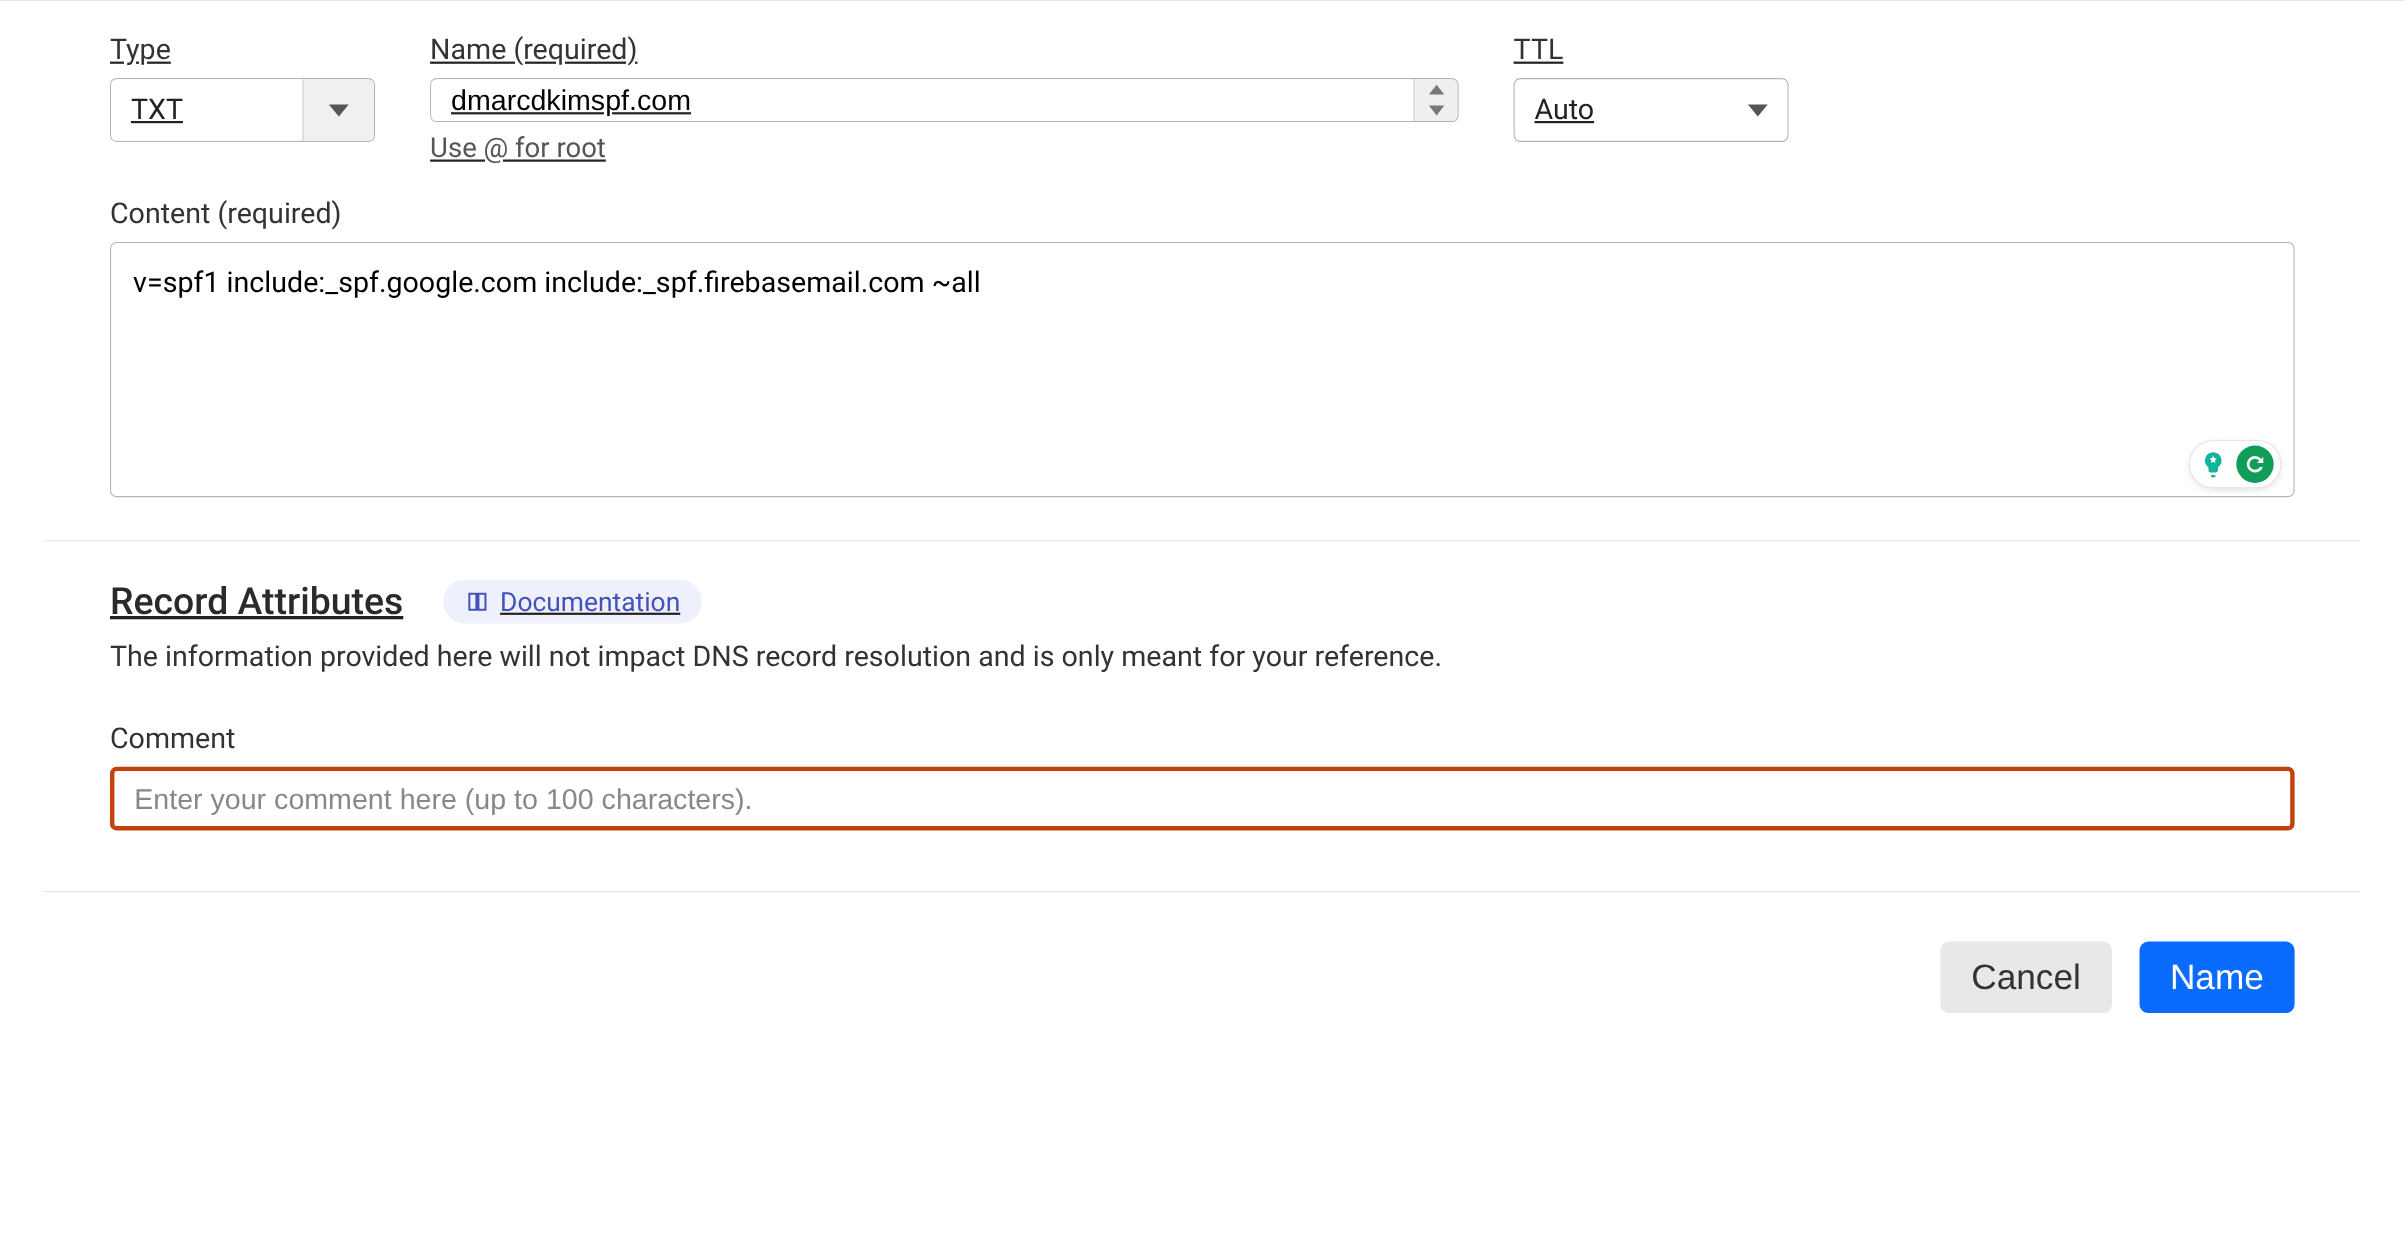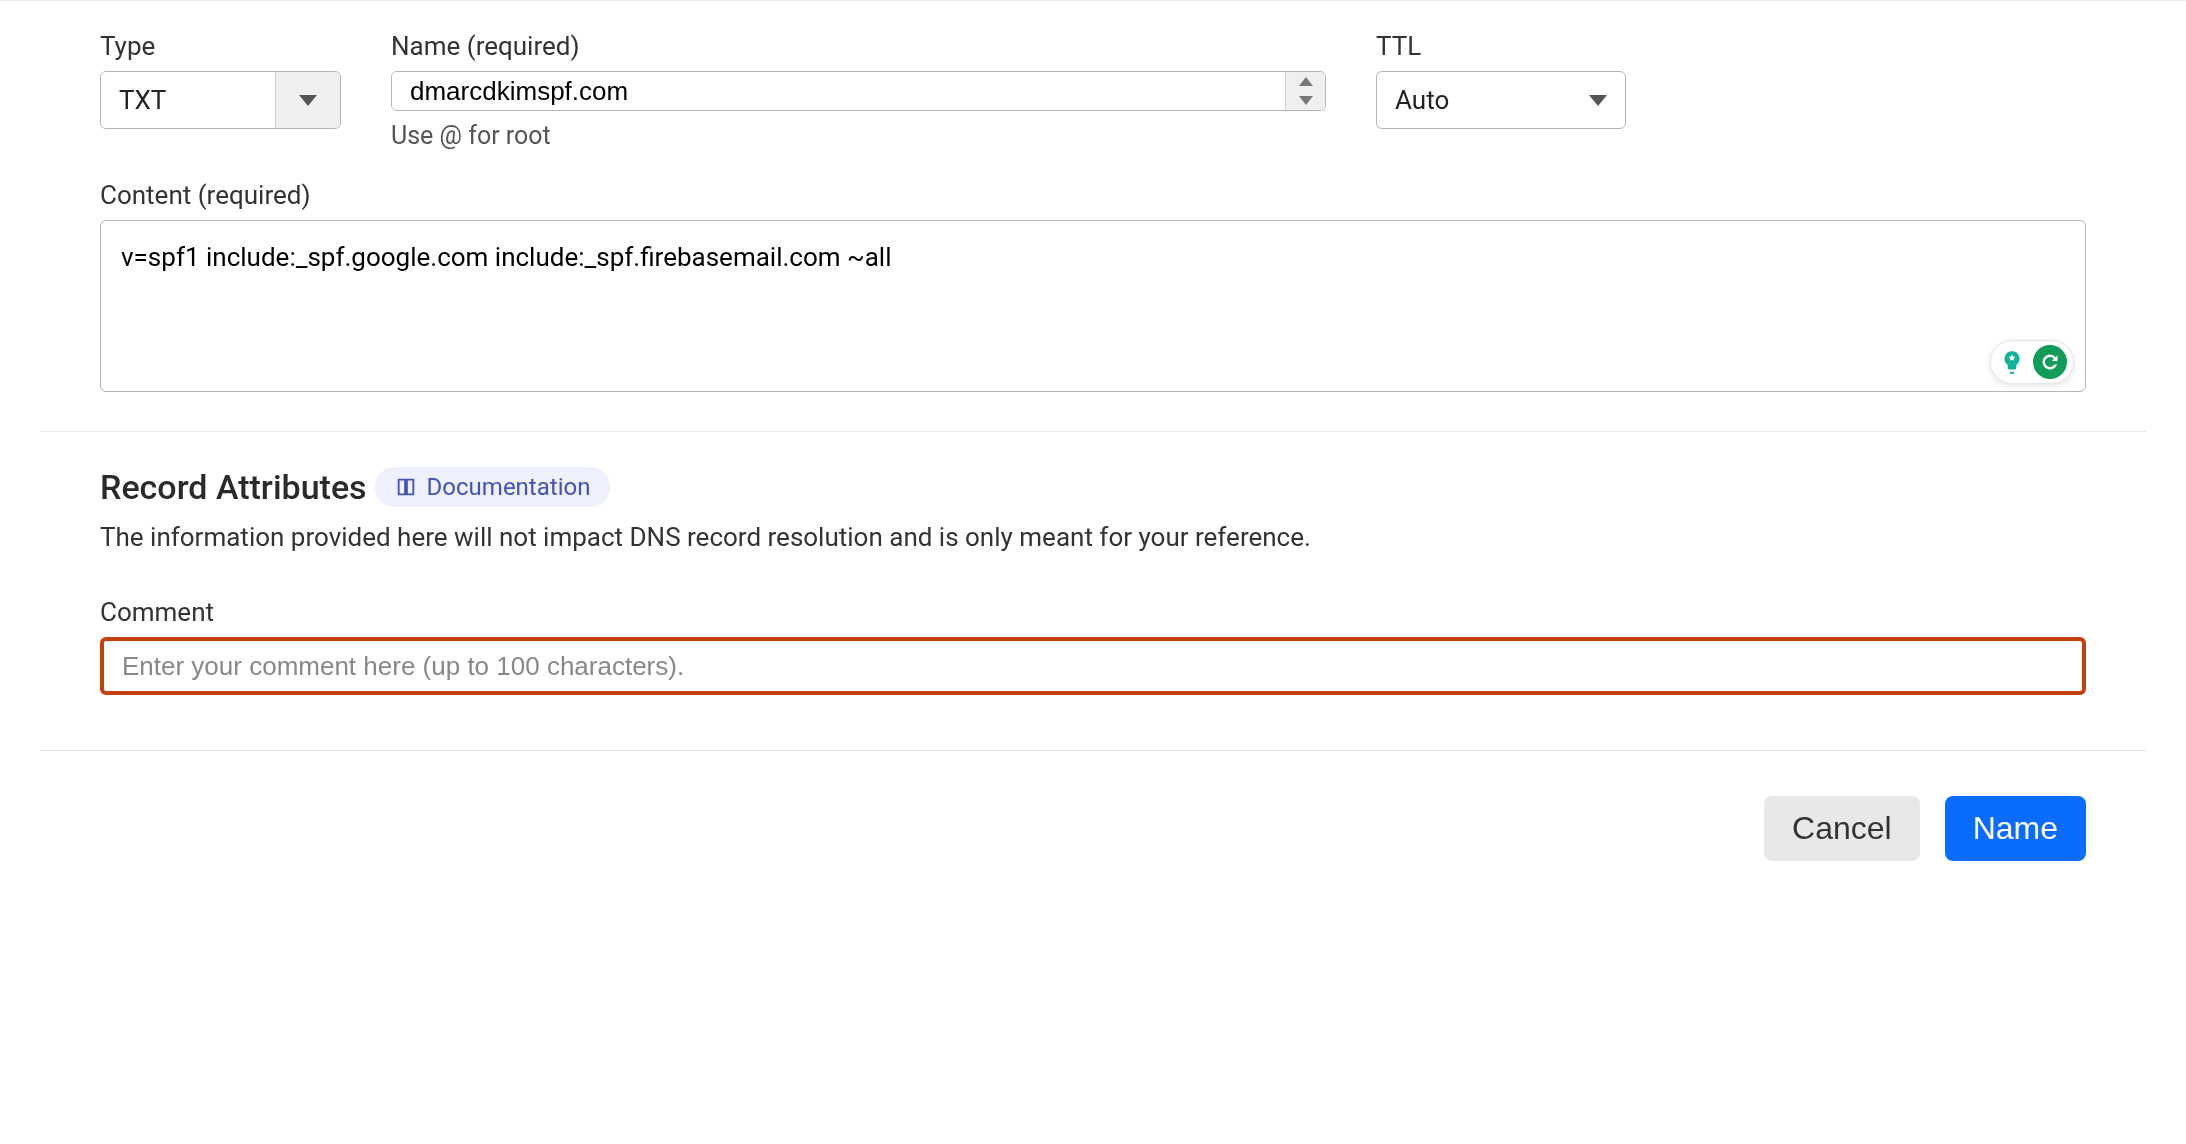--- a/index.html
+++ b/index.html
@@ -17,21 +17,21 @@
   }
   .top-divider {
     border-top: 1px solid #e5e5e5;
     margin: 0 -40px 20px -40px;
   }
   .row1 {
     display: flex;
     gap: 50px;
     padding: 10px 60px 0 60px;
   }
-  .field-group { display: flex; flex-direction: column; }
+  .field-group { display: flex; flex-direction: column; text-decoration: underline; }
   .field-label {
     font-size: 26px;
     color: #333;
     margin-bottom: 10px;
   }
   .helper-text {
     font-size: 25px;
     color: #555;
     margin-top: 10px;
   }
@@ -127,21 +127,21 @@
     padding: 0 18px;
     cursor: pointer;
   }
   .ttl-select .sel-text { flex: 1; font-size: 26px; }
 
   
   .content-group { padding: 30px 60px 0 60px; }
   .content-wrap { position: relative; }
   .content-area {
     width: 100%;
-    height: 172px;
+    height: 232px;
     border: 1px solid #b5b5b5;
     border-radius: 6px;
     font-size: 26px;
     padding: 18px 20px;
     resize: none;
     outline: none;
     font-family: inherit;
     line-height: 1.4;
   }
 
@@ -171,21 +171,21 @@
   }
 
   
   .section-divider {
     border-top: 1px solid #e5e5e5;
     margin: 35px 0 35px 0;
   }
 
   
   .attrs { padding: 0 60px; }
-  .attrs-header { display: flex; align-items: center; gap: 8px; }
+  .attrs-header { display: flex; align-items: center; gap: 36px; text-decoration: underline; }
   .attrs-title {
     font-size: 34px;
     font-weight: 500;
     color: #2a2a2a;
   }
   .doc-chip {
     display: inline-flex;
     align-items: center;
     gap: 10px;
     background: #eef0fb;

